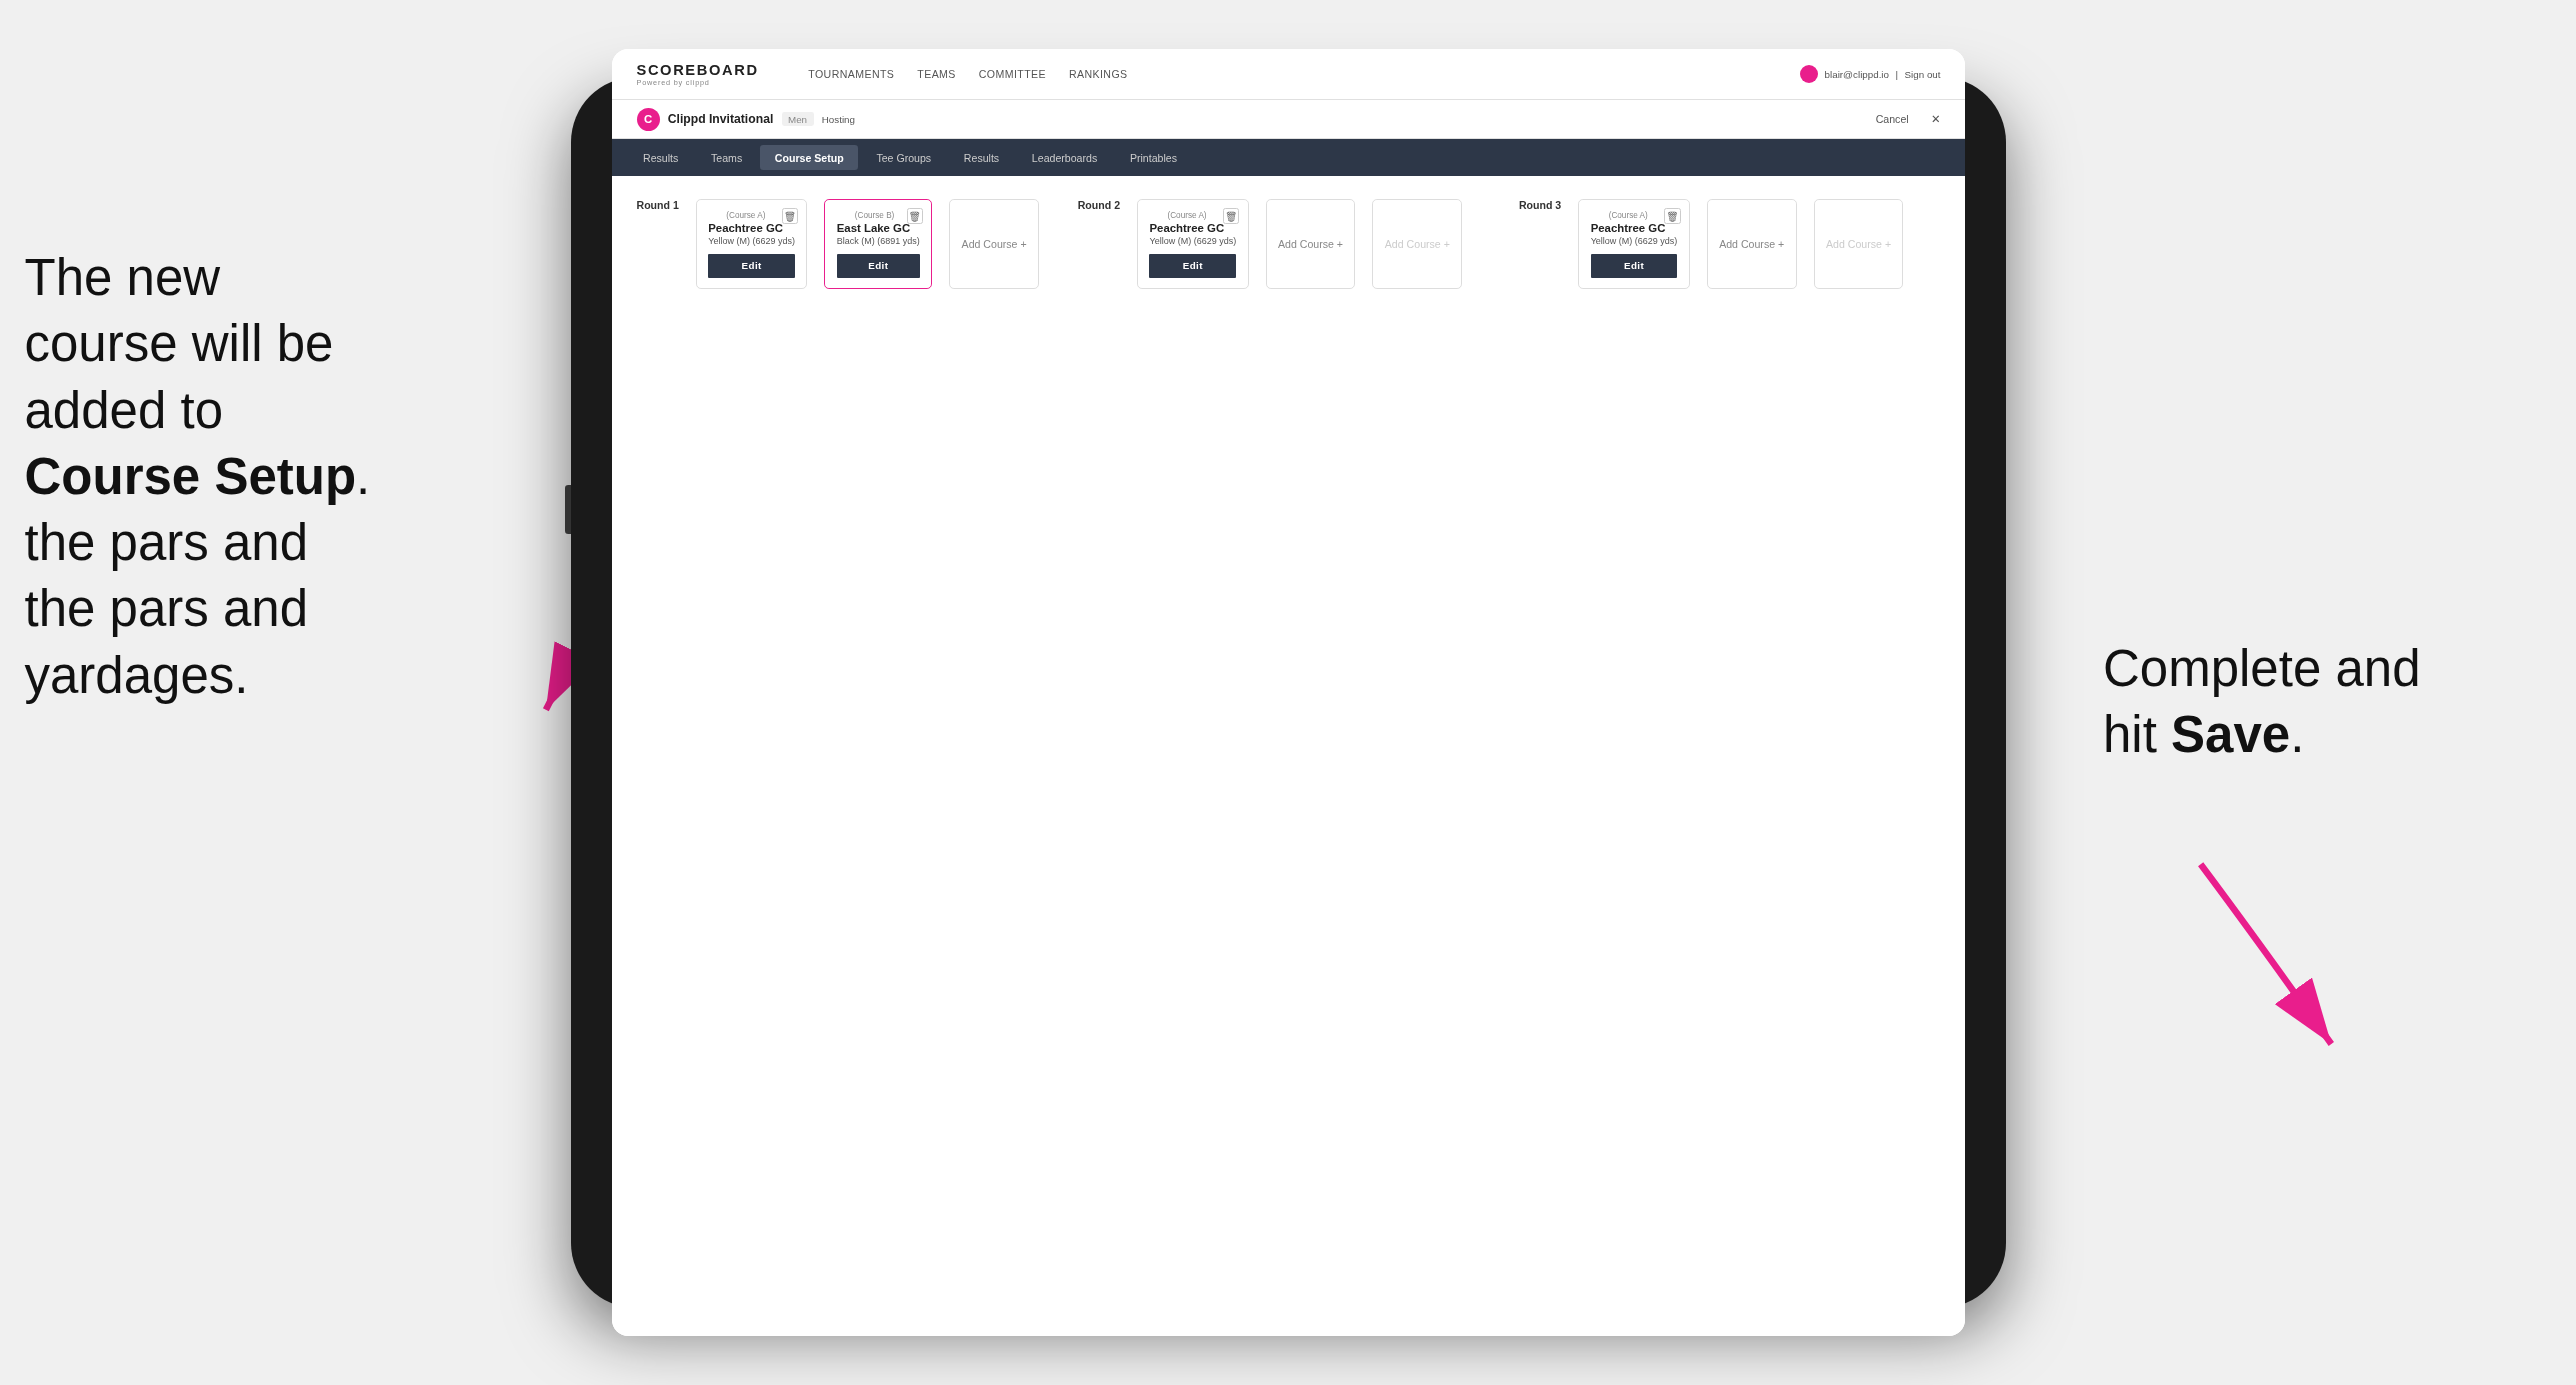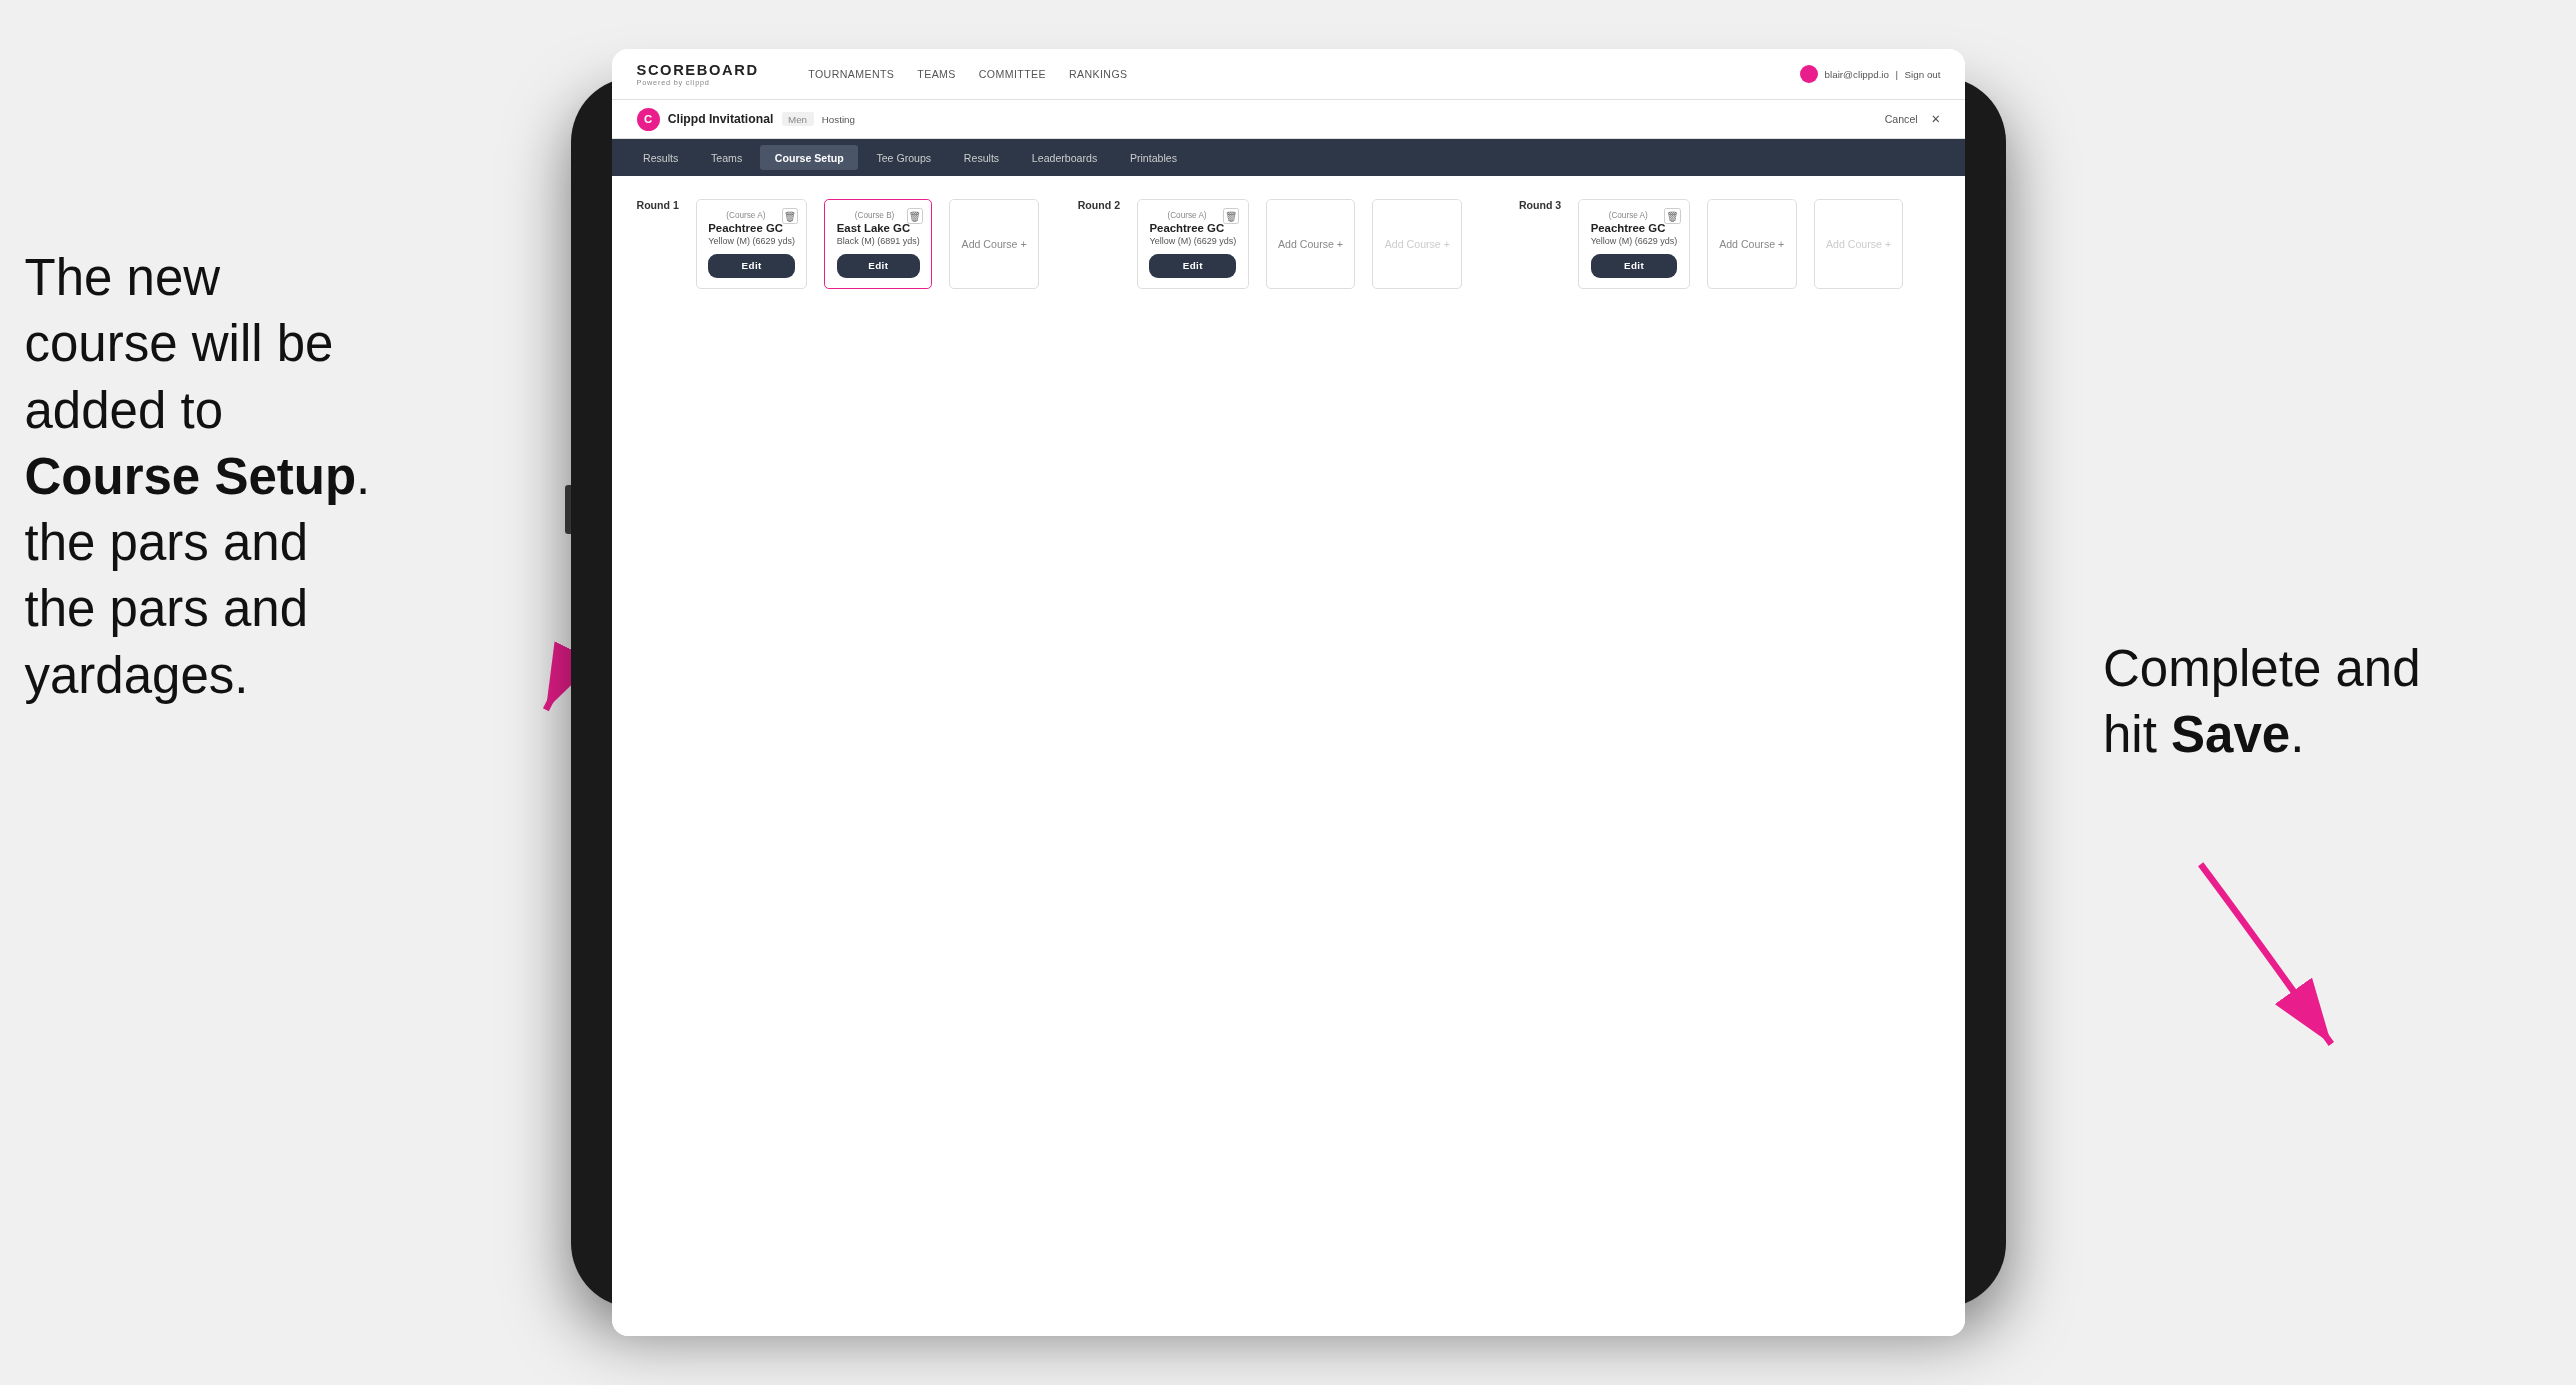--- a/index.html
+++ b/index.html
@@ -161,21 +161,21 @@
     }
     .hosting-badge {
       font-size: 9.8px;
       color: #555;
     }
     .cancel-btn {
       font-size: 10.6px;
       color: #555;
       display: flex;
       align-items: center;
-      gap: 10px;
+      gap: 19px;
     }
 
     
     .tabs-bar {
       background: #2d3748;
       padding: 0 16.3px;
       height: 37px;
       display: flex;
       align-items: center;
       gap: 3.3px;
@@ -247,21 +247,21 @@
       font-size: 9px;
       color: #555;
       margin-bottom: 8.2px;
     }
 
     .edit-btn {
       width: 100%;
       background: #2d3748;
       color: #fff;
       border: none;
-      border-radius: 9px;
+      border-radius: 1px;
       padding: 6.5px 0;
       font-size: 9.8px;
       font-weight: 600;
       cursor: pointer;
       margin-bottom: 9.8px;
       letter-spacing: 0.4px;
     }
 
     .delete-btn {
       position: absolute;

